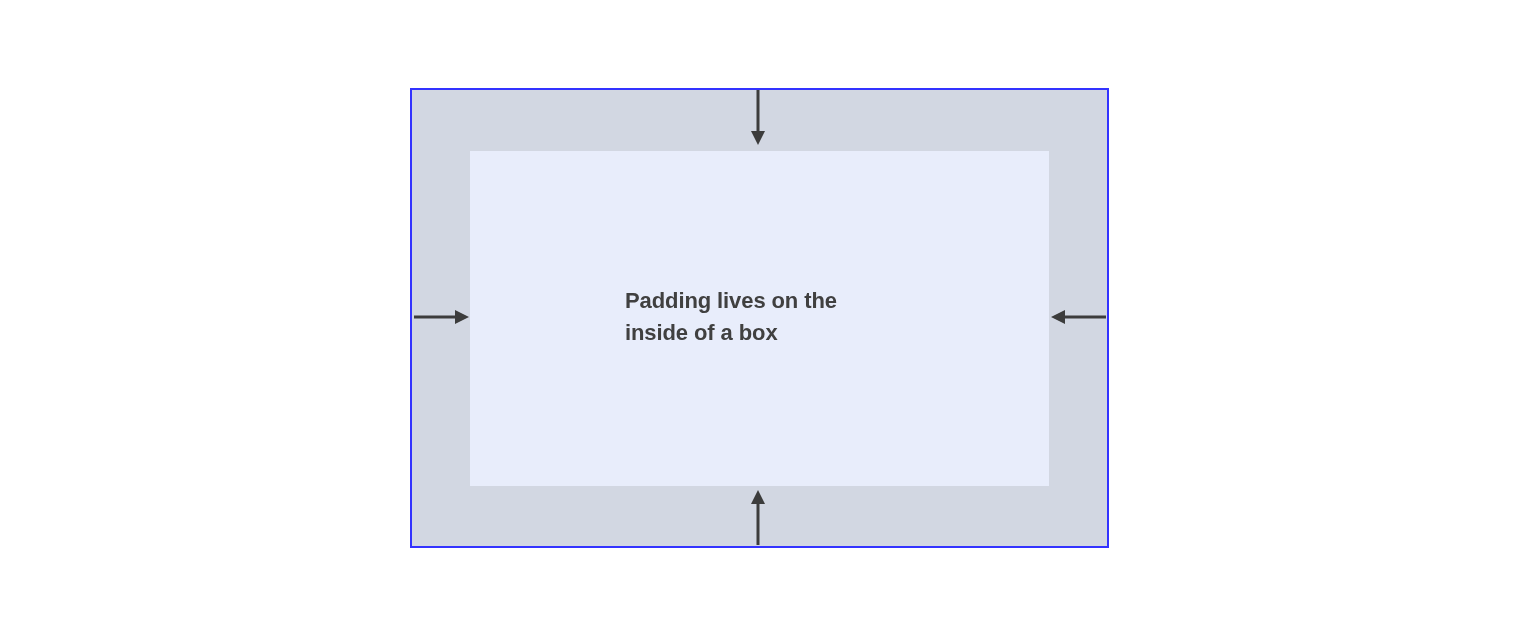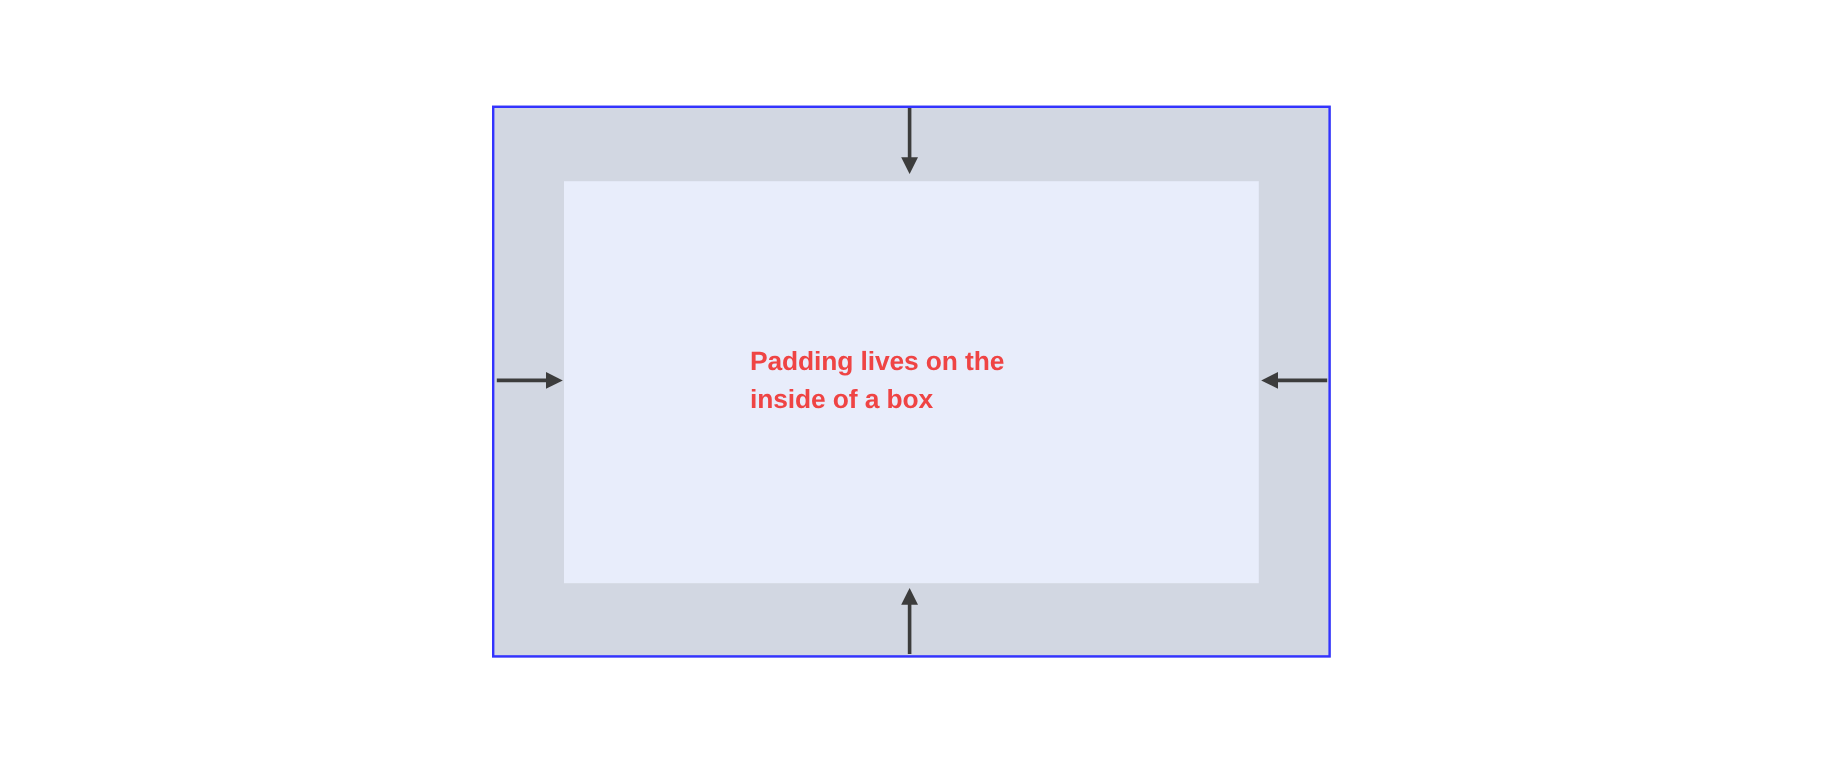--- a/index.html
+++ b/index.html
@@ -45,21 +45,21 @@
 
   
   .caption {
     position: absolute;
     left: 625px;
     top: 285px;
     width: 300px;
     font-size: 22px;
     font-weight: bold;
     line-height: 32px;
-    color: #ef4444;
+    color: #404040;
     letter-spacing: -0.1px;
     white-space: pre-line;
   }
 
   
   .arrow {
     position: absolute;
     overflow: visible;
   }
   .arrow-v { width: 18px; height: 56px; }

